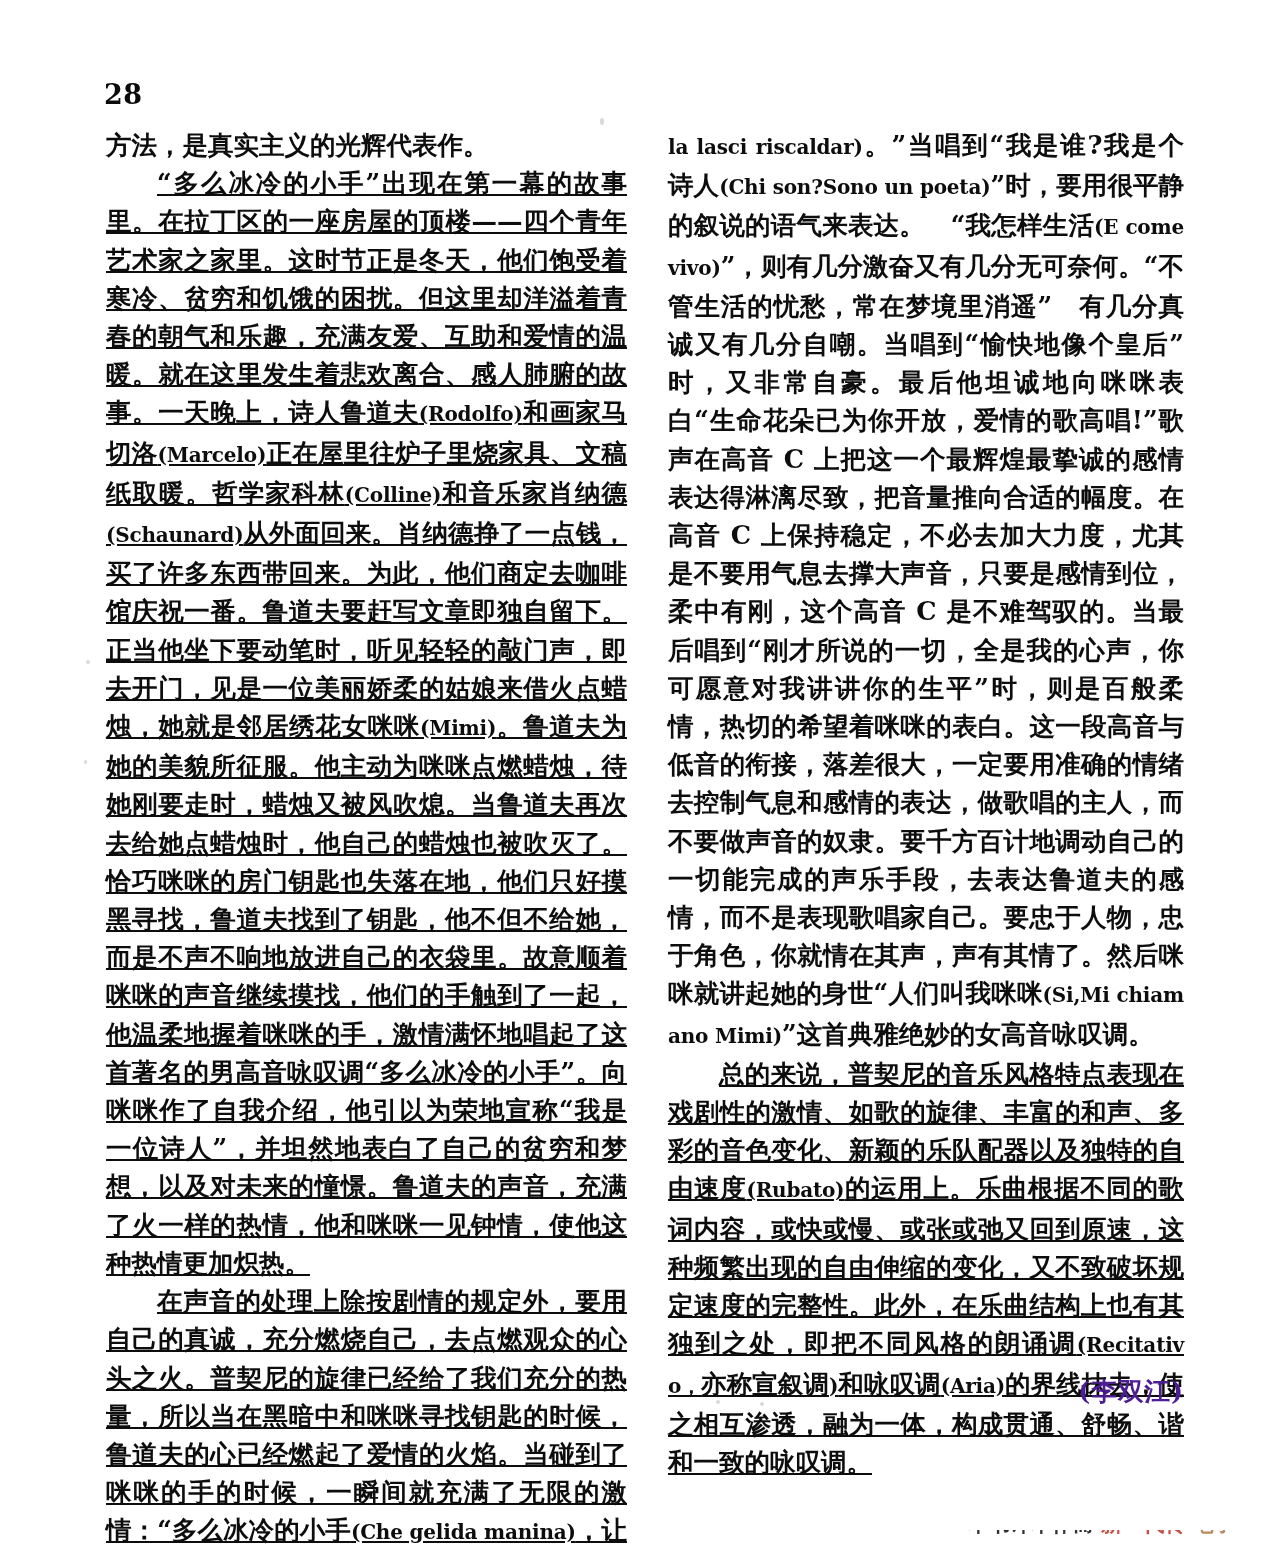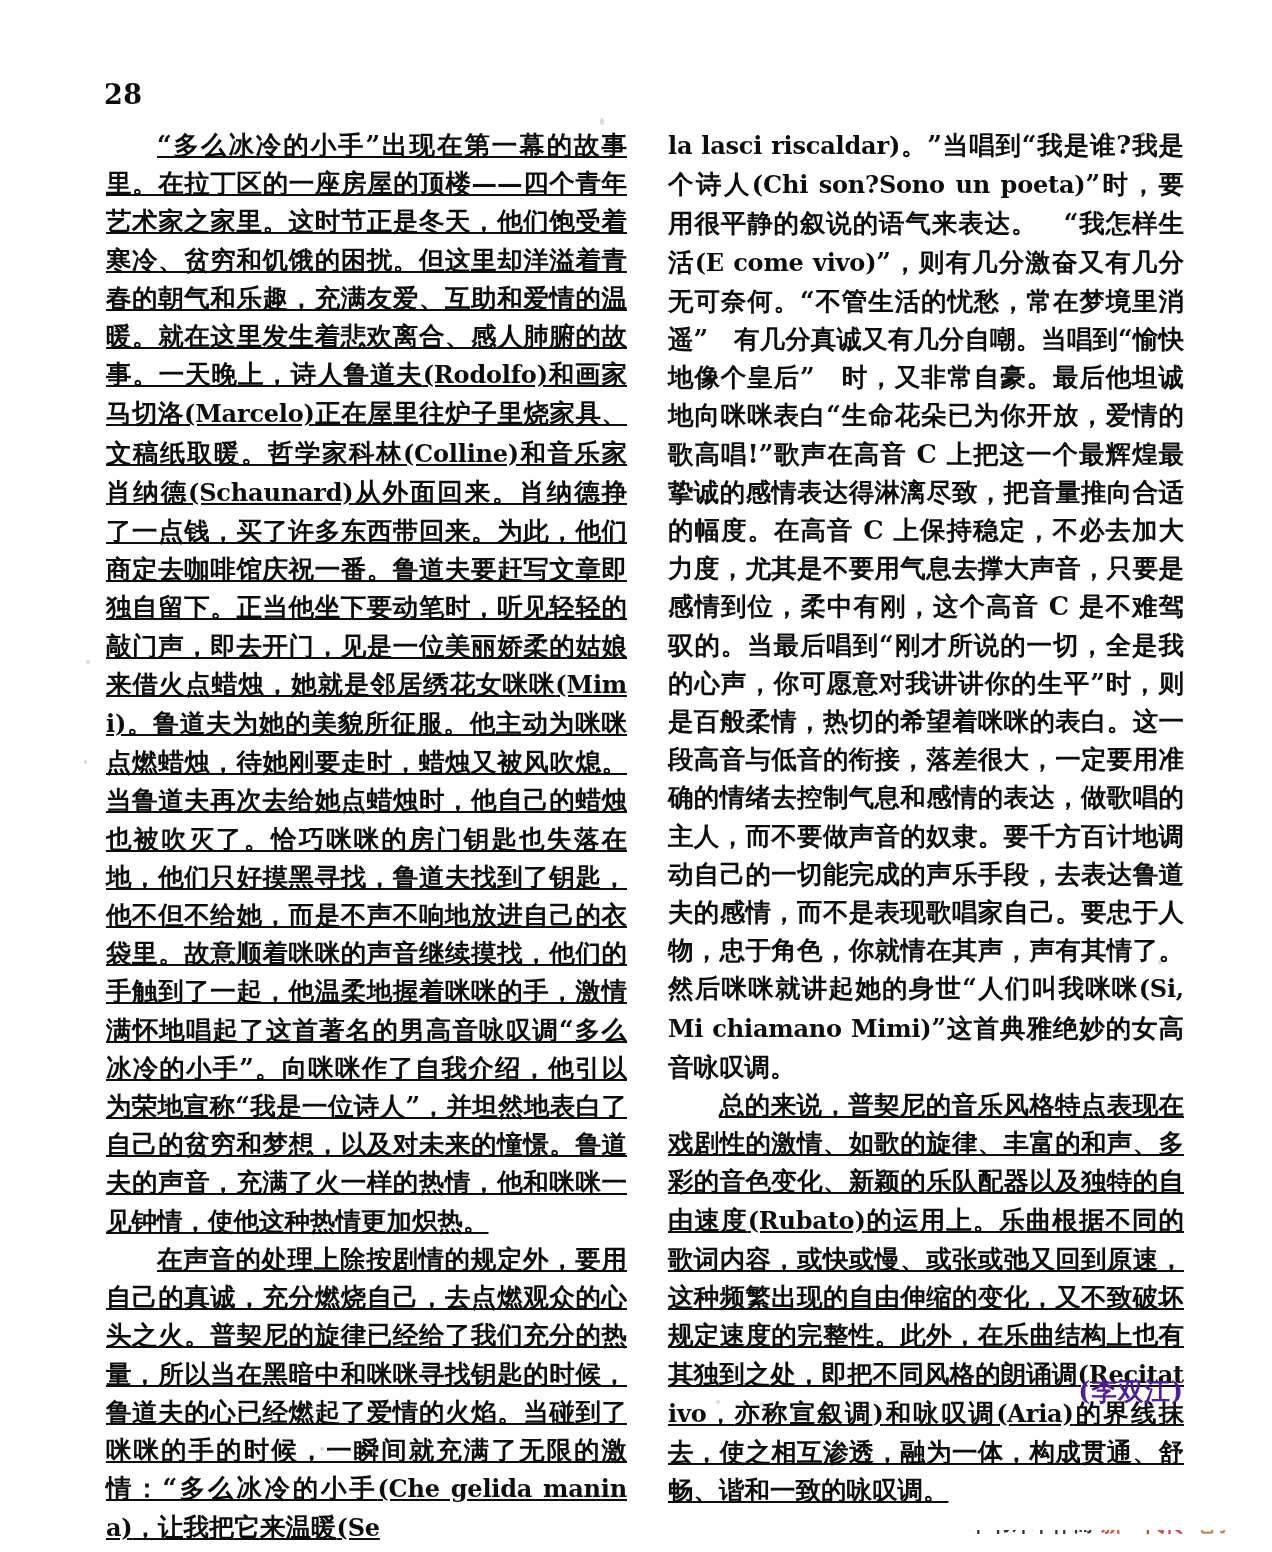--- a/index.html
+++ b/index.html
@@ -58,21 +58,21 @@
     word-break: break-all;
     letter-spacing: 0px;
     -webkit-font-smoothing: none;
   }
   .para.indent { text-indent: 2em; text-decoration: underline; }
 
   
   .lat {
     font-family: "DejaVu Serif", "Liberation Serif", serif;
     font-weight: 700;
-    font-size: 24px;
+    font-size: 20px;
     letter-spacing: -0.2px;
   }
 
   
   .signature {
     position: absolute;
     right: 88px;
     top: 1374px;
     font-size: 25.5px;
     font-weight: 700;
@@ -113,20 +113,21 @@
 </style>
 </head>
 <body>
 
 <div class="page">
 
   <div class="folio">28</div>
 
   <div class="columns">
     <div class="col col-left">
+        <p class="para"><span>方法，是真实主义的光辉代表作。</span></p>
         <p class="para indent"><span>“多么冰冷的小手”出现在第一幕的故事里。在拉丁区的一座房屋的顶楼——四个青年艺术家之家里。这时节正是冬天，他们饱受着寒冷、贫穷和饥饿的困扰。但这里却洋溢着青春的朝气和乐趣，充满友爱、互助和爱情的温暖。就在这里发生着悲欢离合、感人肺腑的故事。一天晚上，诗人鲁道夫</span><span class="lat">(Rodolfo)</span><span>和画家马切洛</span><span class="lat">(Marcelo)</span><span>正在屋里往炉子里烧家具、文稿纸取暖。哲学家科林</span><span class="lat">(Colline)</span><span>和音乐家肖纳德</span><span class="lat">(Schaunard)</span><span>从外面回来。肖纳德挣了一点钱，买了许多东西带回来。为此，他们商定去咖啡馆庆祝一番。鲁道夫要赶写文章即独自留下。正当他坐下要动笔时，听见轻轻的敲门声，即去开门，见是一位美丽娇柔的姑娘来借火点蜡烛，她就是邻居绣花女咪咪</span><span class="lat">(Mimi)</span><span>。鲁道夫为她的美貌所征服。他主动为咪咪点燃蜡烛，待她刚要走时，蜡烛又被风吹熄。当鲁道夫再次去给她点蜡烛时，他自己的蜡烛也被吹灭了。恰巧咪咪的房门钥匙也失落在地，他们只好摸黑寻找，鲁道夫找到了钥匙，他不但不给她，而是不声不响地放进自己的衣袋里。故意顺着咪咪的声音继续摸找，他们的手触到了一起，他温柔地握着咪咪的手，激情满怀地唱起了这首著名的男高音咏叹调“多么冰冷的小手”。向咪咪作了自我介绍，他引以为荣地宣称“我是一位诗人”，并坦然地表白了自己的贫穷和梦想，以及对未来的憧憬。鲁道夫的声音，充满了火一样的热情，他和咪咪一见钟情，使他这种热情更加炽热。</span></p>
         <p class="para indent"><span>在声音的处理上除按剧情的规定外，要用自己的真诚，充分燃烧自己，去点燃观众的心头之火。普契尼的旋律已经给了我们充分的热量，所以当在黑暗中和咪咪寻找钥匙的时候，鲁道夫的心已经燃起了爱情的火焰。当碰到了咪咪的手的时候，一瞬间就充满了无限的激情：“多么冰冷的小手</span><span class="lat">(Che gelida manina)</span><span>，让我把它来温暖</span><span class="lat">(Se</span></p>
       </div>
     <div class="col col-right">
         <p class="para"><span class="lat">la lasci riscaldar)</span><span>。”当唱到“我是谁?我是个诗人</span><span class="lat">(Chi son?Sono un poeta)</span><span>”时，要用很平静的叙说的语气来表达。　“我怎样生活</span><span class="lat">(E come vivo)</span><span>”，则有几分激奋又有几分无可奈何。“不管生活的忧愁，常在梦境里消遥”　有几分真诚又有几分自嘲。当唱到“愉快地像个皇后”　时，又非常自豪。最后他坦诚地向咪咪表白“生命花朵已为你开放，爱情的歌高唱!”歌声在高音 C 上把这一个最辉煌最挚诚的感情表达得淋漓尽致，把音量推向合适的幅度。在高音 C 上保持稳定，不必去加大力度，尤其是不要用气息去撑大声音，只要是感情到位，柔中有刚，这个高音 C 是不难驾驭的。当最后唱到“刚才所说的一切，全是我的心声，你可愿意对我讲讲你的生平”时，则是百般柔情，热切的希望着咪咪的表白。这一段高音与低音的衔接，落差很大，一定要用准确的情绪去控制气息和感情的表达，做歌唱的主人，而不要做声音的奴隶。要千方百计地调动自己的一切能完成的声乐手段，去表达鲁道夫的感情，而不是表现歌唱家自己。要忠于人物，忠于角色，你就情在其声，声有其情了。然后咪咪就讲起她的身世“人们叫我咪咪</span><span class="lat">(Si,Mi  chiamano Mimi)</span><span>”这首典雅绝妙的女高音咏叹调。</span></p>
         <p class="para indent"><span>总的来说，普契尼的音乐风格特点表现在戏剧性的激情、如歌的旋律、丰富的和声、多彩的音色变化、新颖的乐队配器以及独特的自由速度</span><span class="lat">(Rubato)</span><span>的运用上。乐曲根据不同的歌词内容，或快或慢、或张或弛又回到原速，这种频繁出现的自由伸缩的变化，又不致破坏规定速度的完整性。此外，在乐曲结构上也有其独到之处，即把不同风格的朗诵调</span><span class="lat">(Recitativo，</span><span>亦称宣叙调</span><span class="lat">)</span><span>和咏叹调</span><span class="lat">(Aria)</span><span>的界线抹去，使之相互渗透，融为一体，构成贯通、舒畅、谐和一致的咏叹调。</span></p>
       </div>
   </div>
 
   <div class="signature">(李双江)</div>

